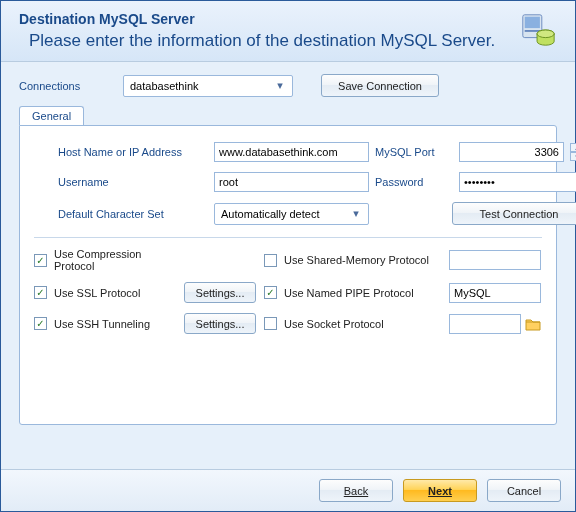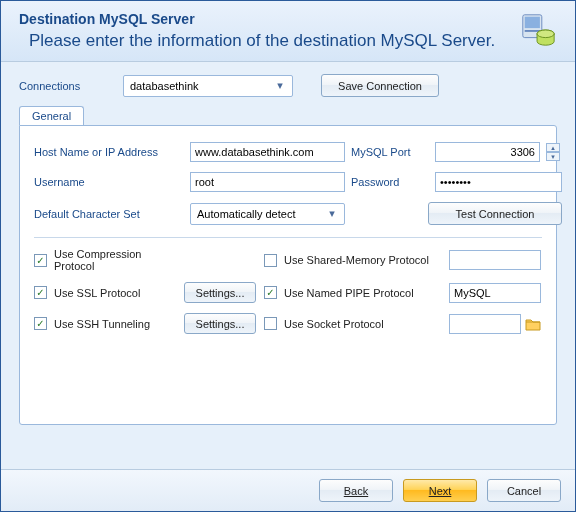--- a/index.html
+++ b/index.html
@@ -12,25 +12,25 @@
 .header-text { flex: 1; }
 .header-title { font-size: 14px; font-weight: bold; color: #1a4a8a; margin-bottom: 4px; }
 .header-sub { font-size: 17px; color: #1a4a8a; padding-left: 10px; }
 .header-icon { width: 38px; height: 38px; }
 .body { padding: 12px 18px 0 18px; background: #e6f0fa; height: 410px; }
 .conn-row { display: flex; align-items: center; gap: 28px; margin-bottom: 6px; }
 .lbl-conn { width: 76px; color: #1a4a8a; font-size: 11px; }
 .combo { height: 22px; background: #fff; border: 1px solid #9ab8dc; border-radius: 2px; display: flex; align-items: center; padding: 0 4px 0 6px; font-size: 11px; position: relative; justify-content: space-between; }
 .combo .arrow { margin-left: auto; width: 16px; height: 16px; display: flex; align-items: center; justify-content: center; color: #4a6a9a; }
 .btn { height: 23px; padding: 0 14px; background: linear-gradient(to bottom, #fdfdfd 0%, #f0f4f8 45%, #e4ecf4 50%, #eef4fa 100%); border: 1px solid #8aa8c8; border-radius: 3px; font-size: 11px; color: #222; cursor: pointer; display: inline-flex; align-items: center; justify-content: center; }
-.btn.primary { background: linear-gradient(to bottom, #ffe9a8 0%, #ffd45a 45%, #ffba20 50%, #ffcf50 100%); border-color: #c89a20; font-weight: normal; }
+.btn.primary { background: linear-gradient(to bottom, #ffe9a8 0%, #ffd45a 45%, #ffba20 50%, #ffcf50 100%); border-color: #c89a20; font-weight: bold; }
 .tab-strip { display: flex; align-items: flex-end; height: 22px; }
 .tab { padding: 3px 12px; border: 1px solid #9ab8dc; border-bottom: none; background: #fff; border-radius: 3px 3px 0 0; font-size: 11px; color: #1a4a8a; margin-right: 2px; }
 .panel { border: 1px solid #9ab8dc; background: #fff; border-radius: 0 3px 3px 3px; padding: 16px 14px 14px 14px; min-height: 300px; }
-.form-grid { display: grid; grid-template-columns: 150px 155px 78px 105px 16px; column-gap: 6px; row-gap: 10px; align-items: center; }
+.form-grid { display: grid; grid-template-columns: 150px 155px 78px 105px 16px; column-gap: 6px; row-gap: 10px; align-items: center; margin-left: 24px; }
 .flabel { color: #1a4a8a; font-size: 11px; }
 .tinput { height: 20px; border: 1px solid #9ab8dc; padding: 0 4px; font-size: 11px; width: 100%; }
 .tinput.right { text-align: right; padding-left: 32px; }
 .spin { width: 14px; display: flex; flex-direction: column; }
 .spin div { height: 9px; border: 1px solid #9ab8dc; background: #eef4fa; font-size: 7px; line-height: 7px; text-align: center; color: #4a6a9a; cursor: pointer; }
 .sep { border-top: 1px solid #c8d8ea; margin: 12px 0 10px 0; }
 .check-grid { display: grid; grid-template-columns: 20px 130px 80px 20px 165px 95px; row-gap: 10px; align-items: center; }
 .chk { width: 13px; height: 13px; border: 1px solid #7a98b8; background: #fff; display: inline-flex; align-items: center; justify-content: center; font-size: 10px; color: #2a7a2a; cursor: pointer; }
 .chk.on::after { content: "✓"; }
 .clabel { font-size: 11px; color: #222; }

